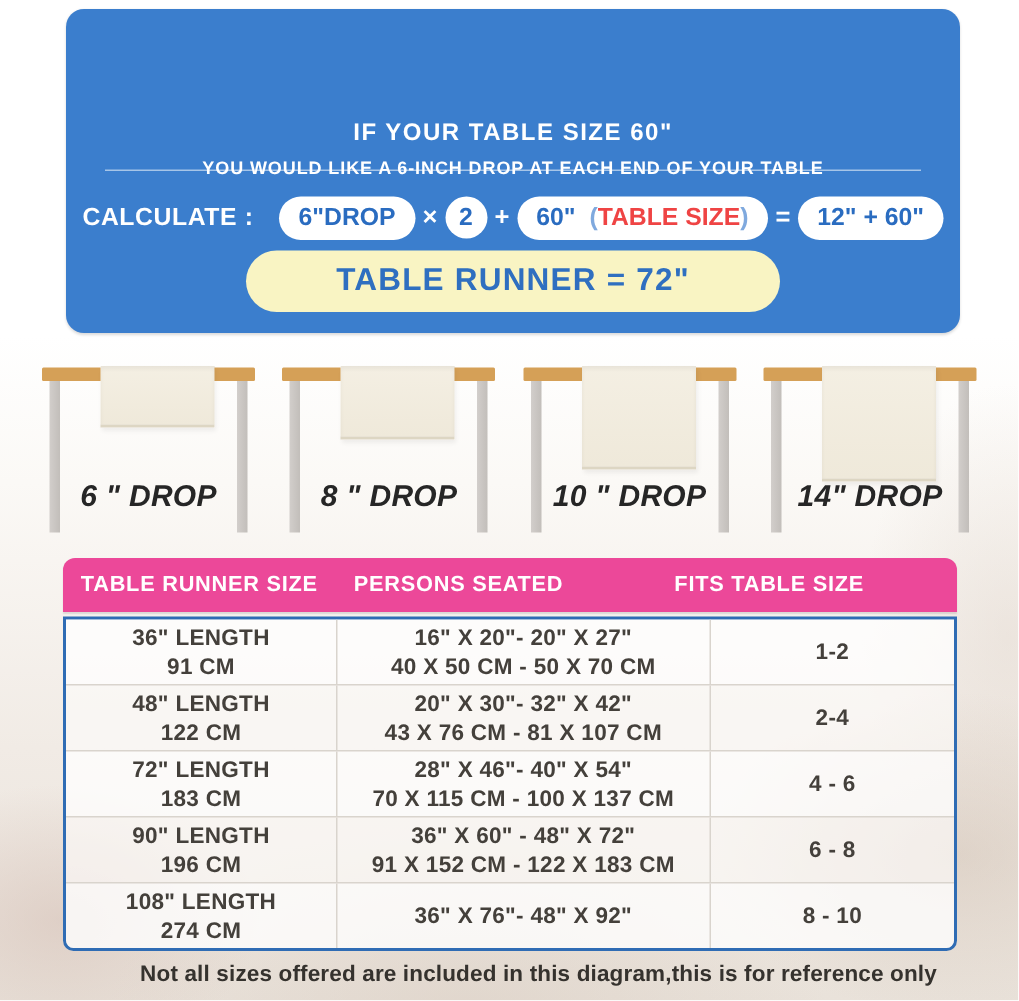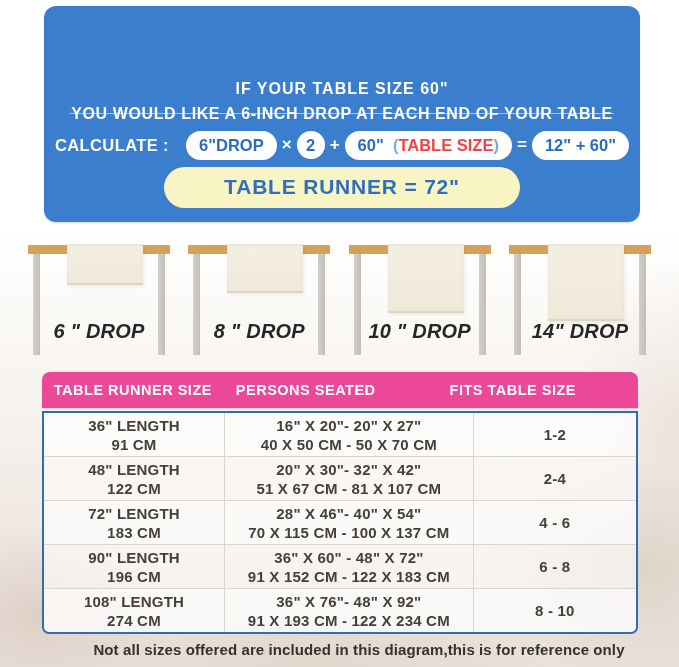--- a/index.html
+++ b/index.html
@@ -30,21 +30,21 @@
     position:absolute; left:14px; top:13px; right:14px; height:50px;
     background:#ffffff; border-radius:14px;
     display:flex; align-items:center; justify-content:center;
   }
   .title-text {
     font-size:24px; font-weight:bold; font-style:italic; color:#3d3d3d;
     letter-spacing:-0.2px; white-space:nowrap;
   }
   .intro { position:absolute; left:0; right:0; top:74px; text-align:center; color:#ffffff; }
   .intro-line1 { font-size:16px; font-weight:bold; letter-spacing:1px; }
-  .intro-line2 { font-size:16px; font-weight:bold; letter-spacing:0.6px; margin-top:7px; }
+  .intro-line2 { font-size:12px; font-weight:bold; letter-spacing:0.6px; margin-top:7px; }
   .panel-divider {
     position:absolute; left:26px; right:26px; top:107px; height:1px;
     background:rgba(255,255,255,0.55);
   }
   .calc-row {
     position:absolute; left:6px; right:6px; top:123px; height:32px;
     display:flex; align-items:center; justify-content:center; gap:5px;
   }
   .calc-label { color:#ffffff; font-weight:bold; font-size:16.5px; letter-spacing:0.4px; margin-right:12px; white-space:nowrap; }
   .pill {
@@ -198,21 +198,21 @@
           </div>
         <div class="td c3">1-2</div>
       </div>
       <div class="trow">
         <div class="td c1">
             <span>48" LENGTH</span>
             <span>122 CM</span>
           </div>
         <div class="td c2">
             <span>20" X 30"- 32" X 42"</span>
-            <span>51 X 67 CM - 81 X 107 CM</span>
+            <span>43 X 76 CM - 81 X 107 CM</span>
           </div>
         <div class="td c3">2-4</div>
       </div>
       <div class="trow">
         <div class="td c1">
             <span>72" LENGTH</span>
             <span>183 CM</span>
           </div>
         <div class="td c2">
             <span>28" X 46"- 40" X 54"</span>
@@ -231,21 +231,20 @@
           </div>
         <div class="td c3">6 - 8</div>
       </div>
       <div class="trow">
         <div class="td c1">
             <span>108" LENGTH</span>
             <span>274 CM</span>
           </div>
         <div class="td c2">
             <span>36" X 76"- 48" X 92"</span>
-            <span>91 X 193 CM - 122 X 234 CM</span>
           </div>
         <div class="td c3">8 - 10</div>
       </div>
     </div>
   </div>
 
   <div class="footnote">Not all sizes offered are included in this diagram,this is for reference only</div>
 </div>
 
 </body></html>

